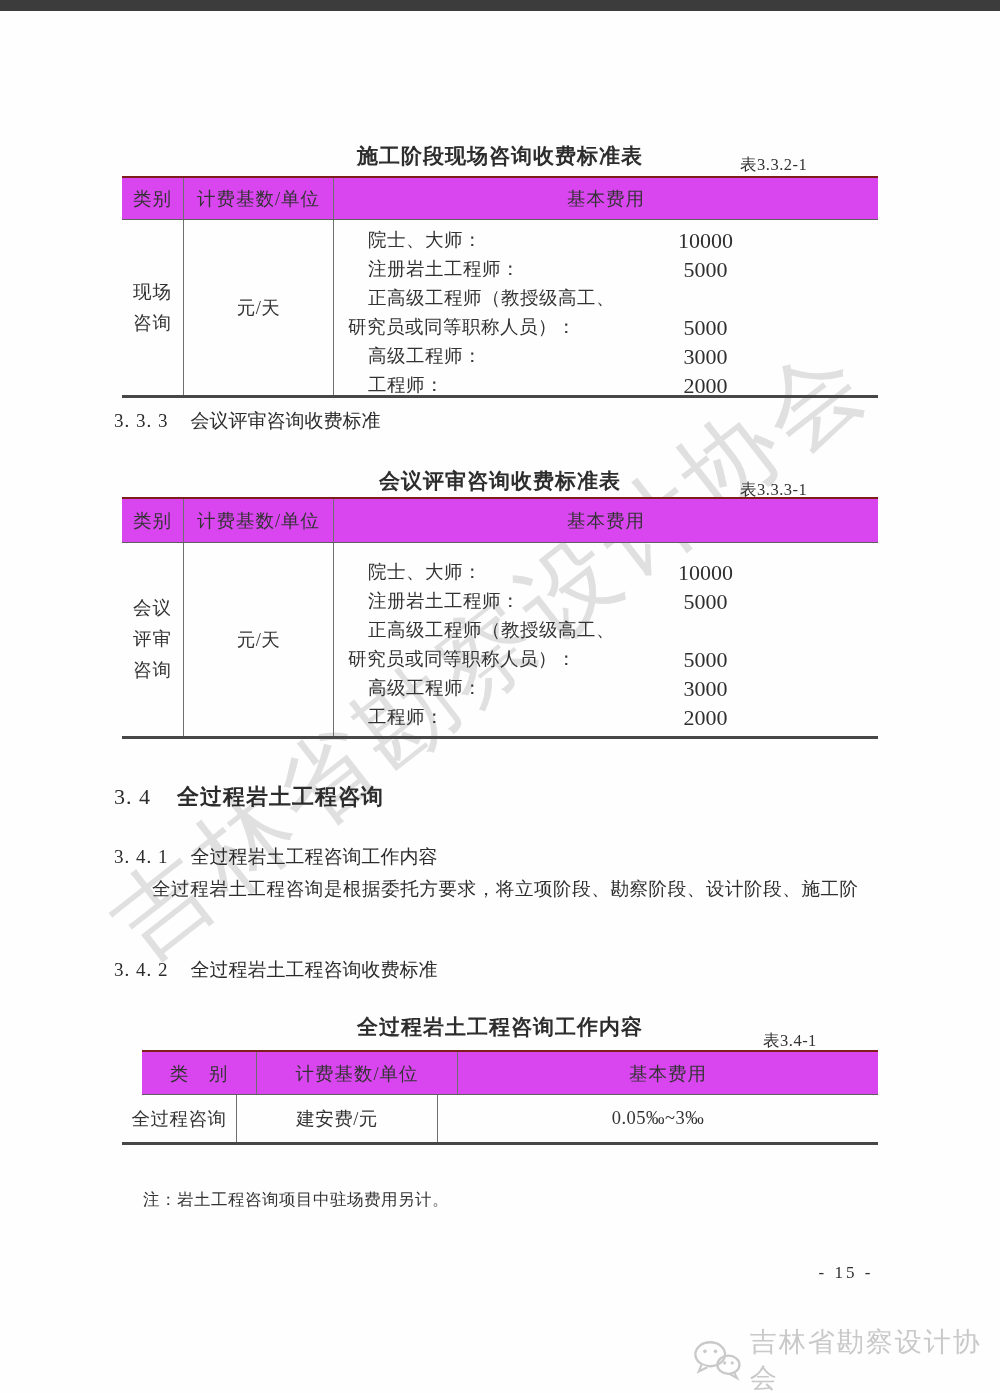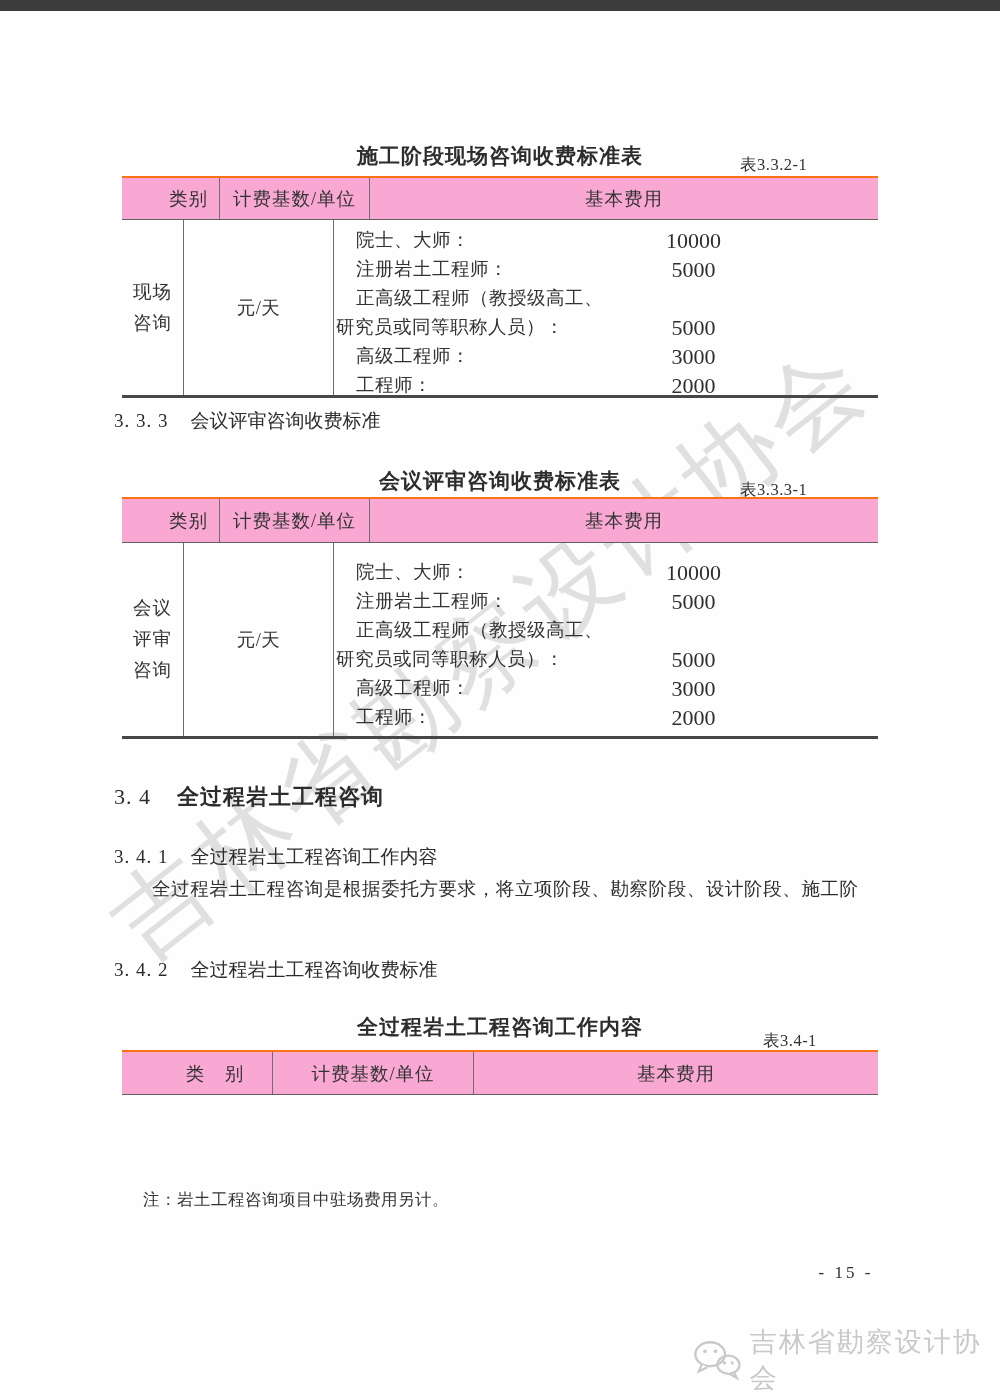--- a/index.html
+++ b/index.html
@@ -27,44 +27,43 @@
   
   .ttitle{
     left:0;width:1000px;text-align:center;
     font-family:"Liberation Sans","DejaVu Sans",sans-serif;
     font-weight:bold;font-size:21px;letter-spacing:1px;color:#2d2d2d;
   }
   .tnum{font-size:16.5px;color:#333;letter-spacing:0.5px;}
   
   .ftable{left:122px;width:756px;}
   .thead{
-    display:flex;background:#f9a8d4;
-    border-top:2px solid #f97316;border-bottom:1px solid #5f5f5f;
+    display:flex;background:#d946ef;
+    border-top:2px solid #7f1d1d;border-bottom:1px solid #5f5f5f;
     box-sizing:border-box;
-    padding-left:36px;
   }
   .tbody{display:flex;border-bottom:3px solid #474747;box-sizing:border-box;background:transparent;}
   .th,.td{box-sizing:border-box;font-size:18.5px;color:#333;}
   .th{display:flex;align-items:center;justify-content:center;letter-spacing:1px;}
   .c1{width:61px;}
   .c2{width:150px;}
   .c3{flex:1;}
   .d1{width:114px;}
   .d2{width:201px;}
   .d3{flex:1;}
   .bl{border-left:1px solid #6e6e6e;}
   .h44{height:44px;}
   .h46{height:46px;}
-  .h45{height:45px;}
+  .h45{height:45px;margin-left:20px;}
   .body-t1{height:178px;}
   .body-t2{height:196px;}
   .body-t3{height:50px;}
   .cat{display:flex;flex-direction:column;align-items:center;justify-content:center;line-height:31px;letter-spacing:1px;}
   .center-cell{display:flex;align-items:center;justify-content:center;letter-spacing:0.5px;}
-  .fees{padding-top:6px;}
+  .fees{padding-top:6px;padding-left:12px;}
   .fees.late{padding-top:15px;}
   .fee-line{display:flex;height:29px;line-height:29px;padding-left:22px;}
   .fee-line.hang{padding-left:2px;}
   .fee-label{width:280px;letter-spacing:0.5px;white-space:nowrap;}
   .fee-line.hang .fee-label{width:300px;}
   .fee-value{width:115px;text-align:center;font-size:22px;color:#2e2e2e;}
   
   .sec{left:114px;font-size:19px;color:#2c2c2c;white-space:nowrap;}
   .sec .num{font-weight:normal;letter-spacing:1px;margin-right:22px;}
   .sec-big{font-size:22px;font-weight:bold;}
@@ -197,20 +196,25 @@
   </div>
 
   <div class="abs content ttitle" style="top:1013px;">全过程岩土工程咨询工作内容</div>
   <div class="abs content tnum" style="left:763px;top:1030px;">表3.4-1</div>
 
   <div class="abs content ftable" style="top:1050px;">
     <div class="thead h45">
       <div class="th d1">类　别</div>
       <div class="th d2 bl">计费基数/单位</div>
       <div class="th d3 bl">基本费用</div>
+    </div>
+    <div class="tbody body-t3">
+      <div class="td d1 center-cell">全过程咨询</div>
+      <div class="td d2 bl center-cell">建安费/元</div>
+      <div class="td d3 bl center-cell">0.05‰~3‰</div>
     </div>
   </div>
 
   <div class="abs content note" style="left:143px;top:1157px;">注：岩土工程咨询项目中驻场费用另计。</div>
 
   <div class="abs content pagenum" style="top:1263px;">- 15 -</div>
 
   <div class="abs content footer-brand">
     <svg class="wechat-icon" viewBox="0 0 52 44">
       <g fill="none" stroke="#c9c9c9" stroke-width="2.4">

